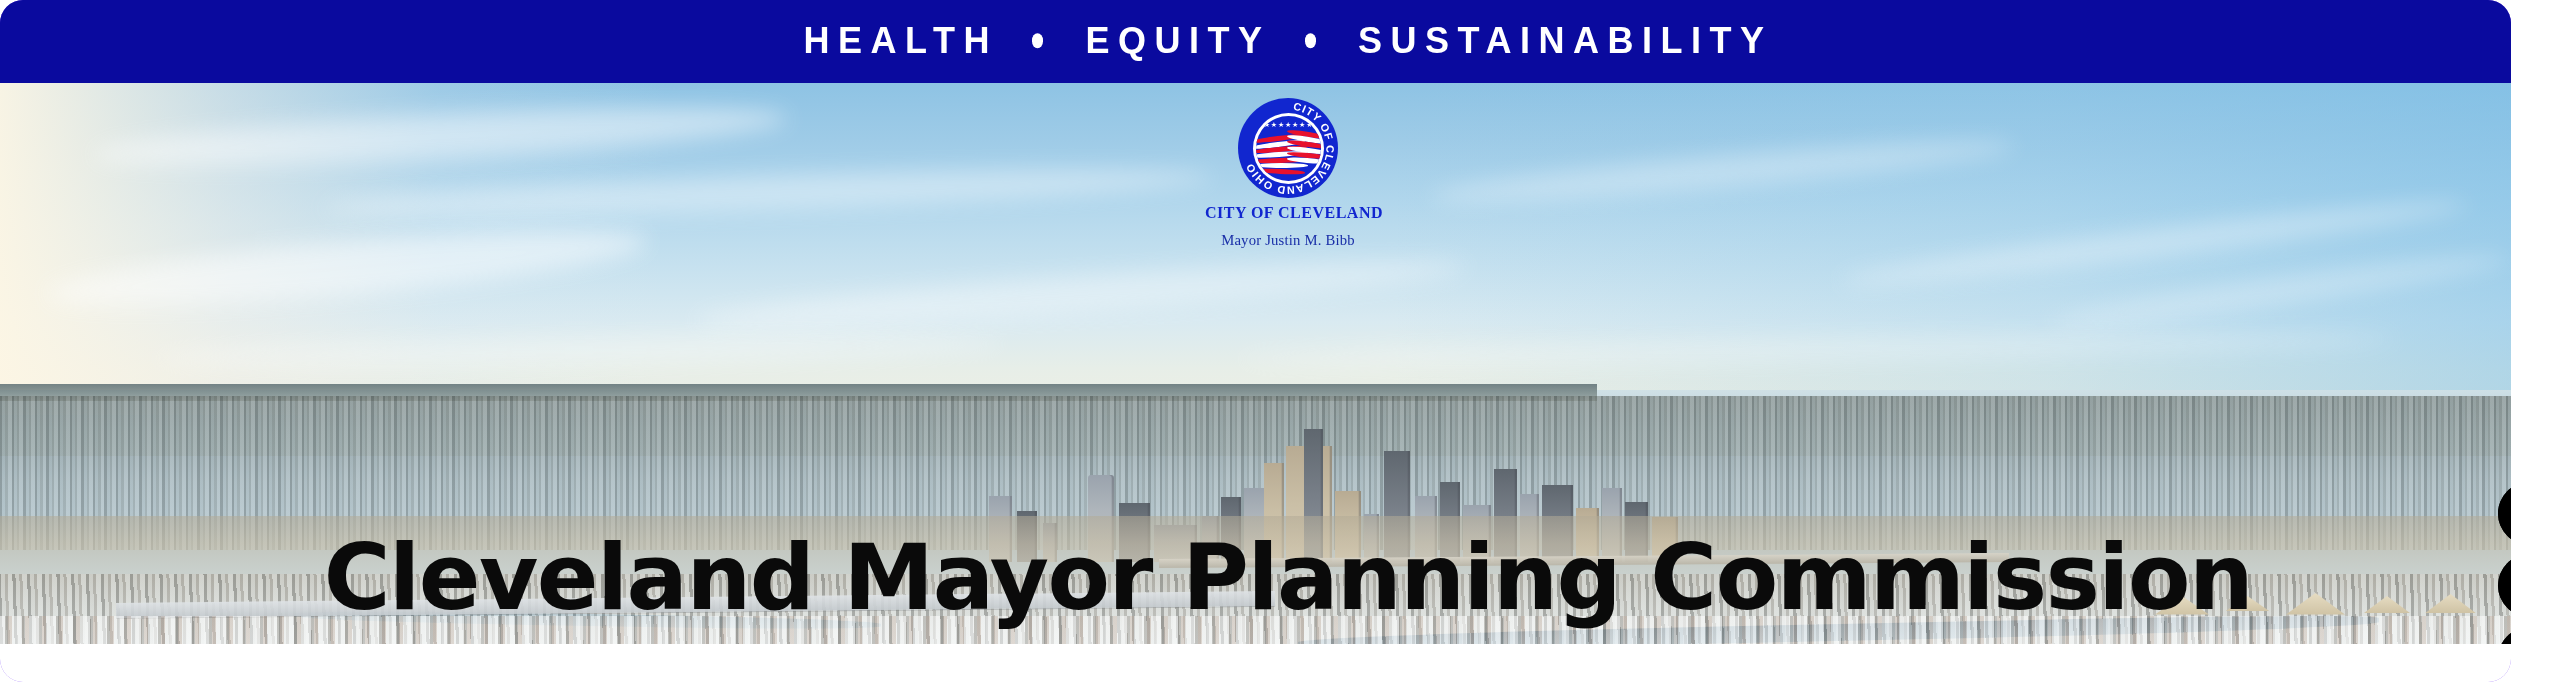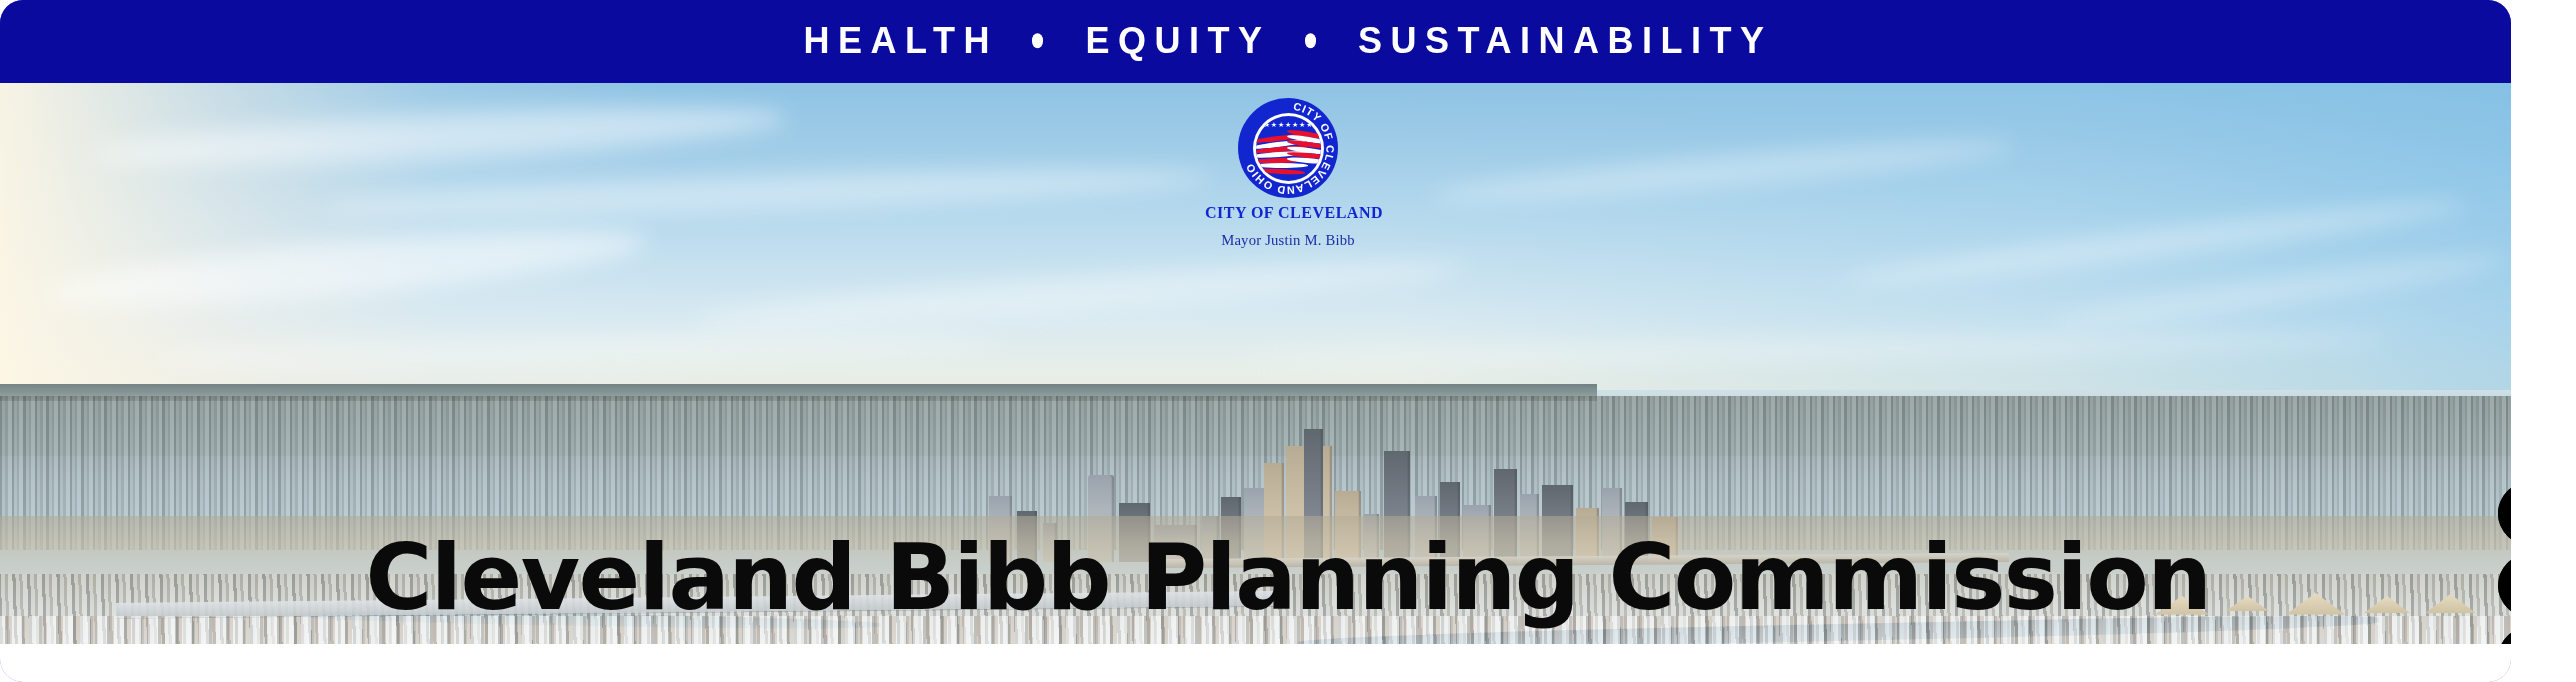--- a/index.html
+++ b/index.html
@@ -522,21 +522,21 @@
           <div class="flag-white" style="left:31px; top:32px; width:43px; transform:rotate(7deg);"></div>
           <div class="flag-stripe" style="left:31px; top:37px; width:42px; transform:rotate(6deg);"></div>
           <div class="flag-white" style="left:31px; top:42px; width:40px; transform:rotate(5deg);"></div>
         </div>
       </div>
       <div class="city-name">CITY OF CLEVELAND</div>
       <div class="mayor-name">Mayor Justin M. Bibb</div>
     </div>
 
     <div class="headline">
-      <span class="headline-text">Cleveland Bibb Planning Commission</span>
+      <span class="headline-text">Cleveland Mayor Planning Commission</span>
     </div>
 
     <div class="social-rail">
 
       <a class="social-icon" href="#">
         <svg viewBox="0 0 82 82" xmlns="http://www.w3.org/2000/svg">
           <defs>
             <mask id="ytmask">
               <rect x="0" y="0" width="82" height="82" fill="#fff"></rect>
               <path d="M24 29.5 h34 a7 7 0 0 1 7 7 v9 a7 7 0 0 1 -7 7 h-34 a7 7 0 0 1 -7 -7 v-9 a7 7 0 0 1 7 -7 z" fill="#000"></path>

